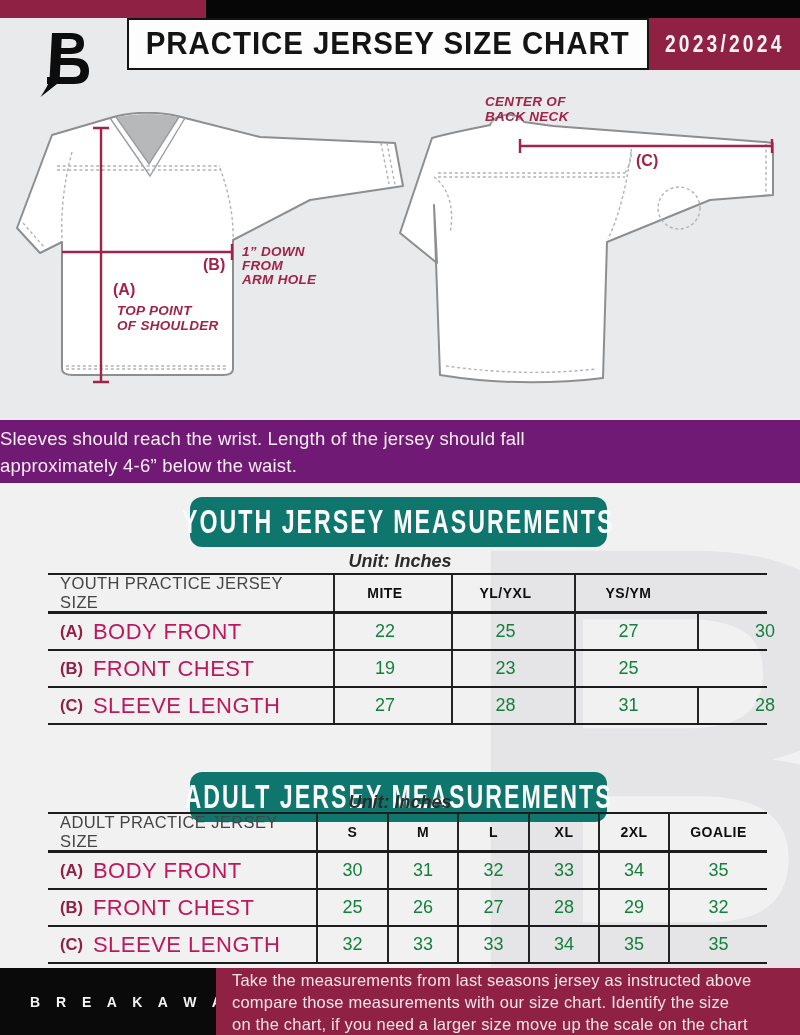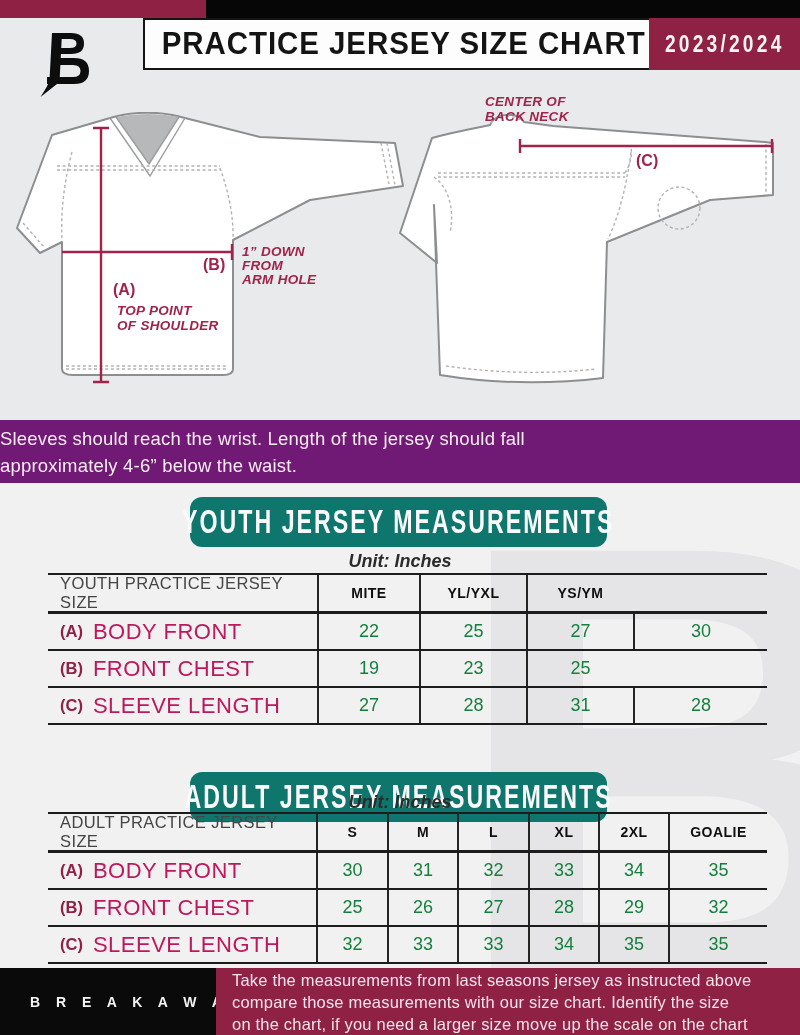--- a/index.html
+++ b/index.html
@@ -14,21 +14,21 @@
     position:absolute;left:448px;top:450px;z-index:0;
     font-size:640px;line-height:1;font-weight:bold;
     color:rgba(25,25,45,0.05);user-select:none;
   }
   
   .strip-maroon{position:absolute;left:0;top:0;width:206px;height:18px;background:#8e2144;}
   .strip-black{position:absolute;left:206px;top:0;width:594px;height:18px;background:#060606;}
   .title-box{
     position:absolute;left:127px;top:18px;width:522px;height:52px;box-sizing:border-box;
     background:#fdfdfd;border:2px solid #141414;
-    display:flex;align-items:center;justify-content:center;z-index:2;margin-left:16px;
+    display:flex;align-items:center;justify-content:center;z-index:2;
   }
   .title-box span{
     font-size:31px;font-weight:bold;color:#141414;letter-spacing:1px;white-space:nowrap;
     display:inline-block;transform:scaleX(0.95);
   }
   .season-box{
     position:absolute;left:649px;top:18px;width:151px;height:52px;background:#8e2144;
     display:flex;align-items:center;justify-content:center;z-index:2;
   }
   .season-box span{
@@ -62,21 +62,21 @@
     font-style:italic;font-weight:bold;font-size:18px;color:#2b2b2b;
   }
   
   .size-table{
     position:absolute;left:48px;width:719px;z-index:1;
     border-top:2px solid #1c1c1c;border-bottom:2px solid #1c1c1c;
   }
   .t-row{display:grid;border-bottom:2px solid #1c1c1c;}
   .t-row.header{border-bottom:3px solid #1c1c1c;}
   .t-row:last-child{border-bottom:none;}
-  .yt .t-row{grid-template-columns:269px 102px 107px 107px 134px;}
+  .yt .t-row{grid-template-columns:269px 102px 107px 107px 134px;gap:16px;}
   .ad .t-row{grid-template-columns:268px 71px 70px 71px 70px 70px 99px;}
   .t-row.header > div{height:36px;}
   .t-row.data > div{height:35px;}
   .cell{display:flex;align-items:center;justify-content:center;box-sizing:border-box;}
   .cell.first{justify-content:flex-start;padding-left:12px;}
   .cell:not(.first){border-left:2px solid #242424;}
   .col-head{font-size:16.5px;color:#454545;letter-spacing:0.4px;}
   .size-head{font-size:14px;font-weight:bold;color:#0f0f0f;letter-spacing:0.5px;}
   .row-label{padding-left:24px;}
   .row-key{color:#8e2144;font-weight:bold;font-size:16.5px;}

